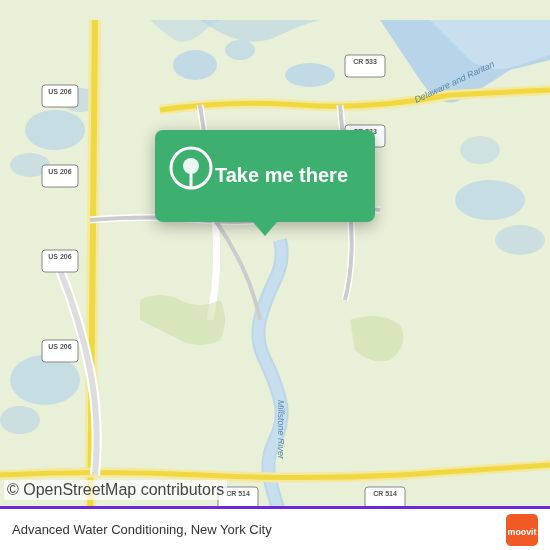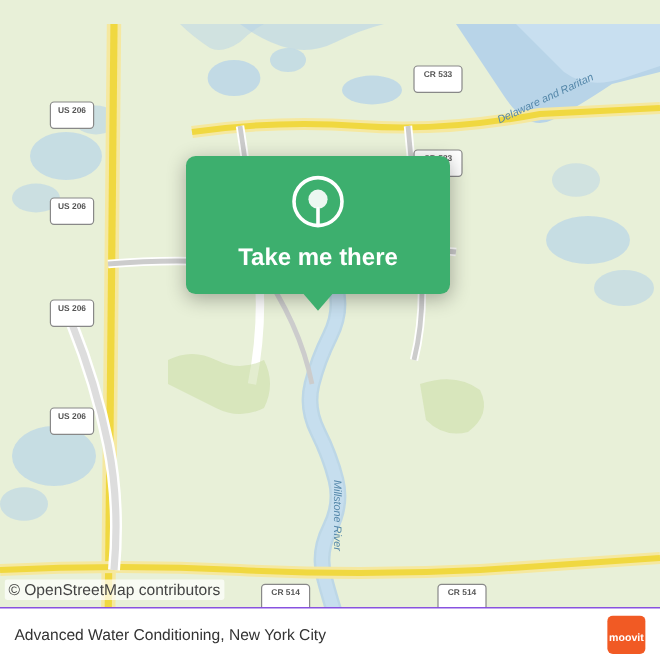--- a/index.html
+++ b/index.html
@@ -41,21 +41,21 @@
     #bottom-bar {
       position: absolute;
       bottom: 0;
       left: 0;
       width: 100%;
       background: white;
       padding: 4px 12px;
       display: flex;
       align-items: center;
       justify-content: space-between;
-      border-top: 1px solid #6d28d9;
+      border-top: 3px solid #6d28d9;
       height: 44px;
     }
 
     #bottom-left {
       display: flex;
       align-items: center;
       gap: 4px;
     }
 
     #location-text {
@@ -72,37 +72,36 @@
     #moovit-icon {
       width: 32px;
       height: 32px;
     }
 
     
     #osm-attr {
       position: absolute;
       bottom: 50px;
       left: 4px;
-      font-size: 13px;
+      font-size: 16px;
       color: #444;
       background: rgba(255,255,255,0.7);
       padding: 1px 3px;
       border-radius: 2px;
     }
 
     
     #popup-card {
       position: absolute;
       top: 130px;
       left: 155px;
       width: 220px;
       background: #3daf6e;
       border-radius: 8px;
       display: flex;
-      flex-direction: column;
       align-items: center;
       padding: 16px 12px 18px;
       box-shadow: 0 4px 16px rgba(0,0,0,0.3);
     }
 
     #popup-card::after {
       content: '';
       position: absolute;
       bottom: -14px;
       left: 50%;

